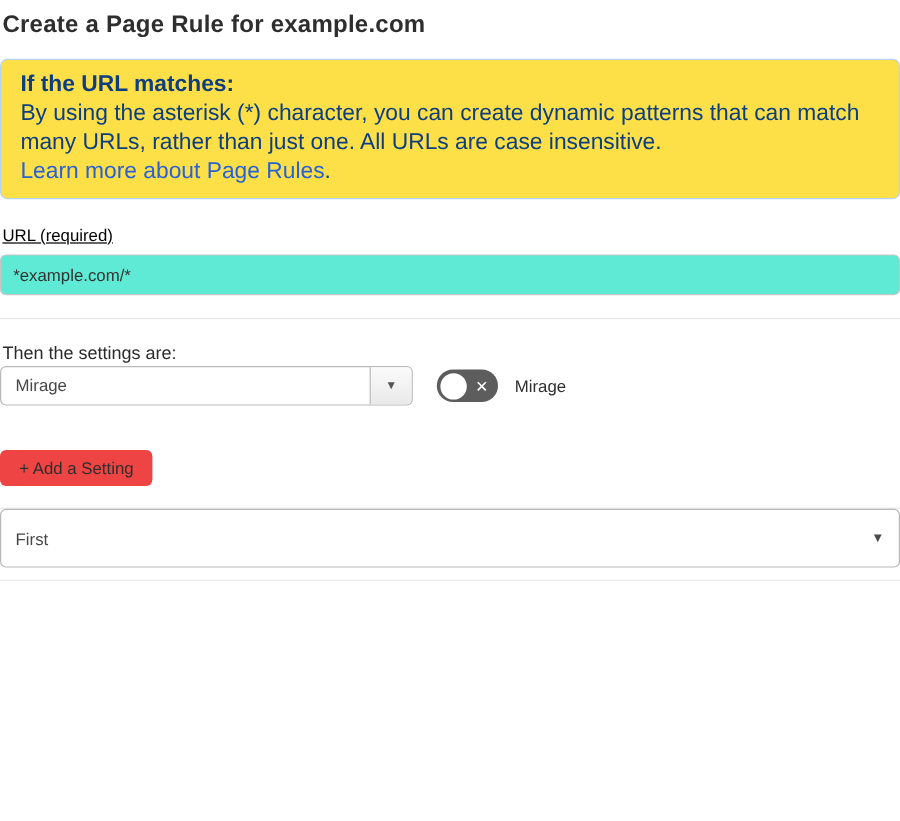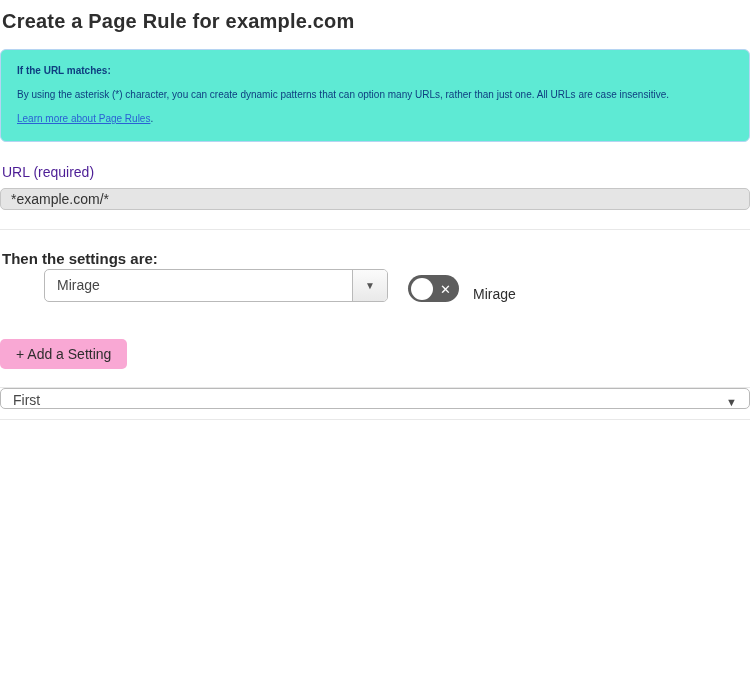--- a/index.html
+++ b/index.html
@@ -11,52 +11,52 @@
   }
   .container { padding: 6px 0; }
 
   .page-title {
     font-size: 20px; font-weight: 700; color: #2e2e2e;
     margin: 4px 0 16px 2px; letter-spacing: .2px;
   }
 
   
   .info-box {
-    background: #5eead4;
+    background: #fde047;
     border: 1px solid #b5d4f2;
     border-radius: 6px;
     padding: 9px 16px 10px 16px;
     color: #0e3e80;
-    font-size: 10px; line-height: 24px;
+    font-size: 19px; line-height: 24px;
   }
   .info-heading { font-weight: 700; }
-  .info-link { color: #2a61d4; text-decoration: underline; cursor: pointer; }
+  .info-link { color: #2a61d4; cursor: pointer; }
   .info-link-suffix { color: #0e3e80; }
 
   
-  .field-label { font-size: 14px; color: #4c1d95; margin: 22px 0 8px 2px; }
+  .field-label { font-size: 14px; color: #000000; margin: 22px 0 8px 2px; text-decoration: underline; }
   .helper-text { font-size: 14px; color: #3c3c3c; margin: 8px 0 0 2px; line-height: 21px; }
 
   .text-input {
-    width: 100%; height: 22px;
+    width: 100%; height: 34px;
     border: 1px solid #c6c6c6; border-radius: 5px;
     padding: 0 10px; font-size: 14px; color: #333;
     font-family: "Liberation Sans", sans-serif;
-    outline: none; background: #e5e5e5;
+    outline: none; background: #5eead4;
   }
 
   .divider { border: none; border-top: 1px solid #e8e8e8; margin: 0; }
   .divider-1 { margin-top: 19px; }
   .divider-2 { margin-top: 18px; }
   .divider-3 { margin-top: 10px; }
 
-  .section-heading { font-size: 15px; font-weight: 700; color: #2b2b2b; margin: 20px 0 0 2px; }
+  .section-heading { font-size: 15px; font-weight: 400; color: #2b2b2b; margin: 20px 0 0 2px; }
 
   
-  .setting-row { display: flex; align-items: flex-end; margin-top: 2px; margin-left: 44px; }
+  .setting-row { display: flex; align-items: center; margin-top: 2px; }
   .setting-select {
     width: 344px; height: 33px;
     border: 1px solid #b9b9b9; border-radius: 5px;
     display: flex; overflow: hidden; background: #fff; cursor: pointer;
   }
   .setting-select .select-value {
     flex: 1; padding: 0 12px; line-height: 31px; font-size: 14px; color: #474747;
   }
   .setting-select .select-arrow-btn {
     width: 35px; border-left: 1px solid #b9b9b9;
@@ -80,43 +80,43 @@
     color: #fff; font-size: 13px; font-weight: 400; line-height: 1;
   }
   .toggle-label { margin-left: 14px; font-size: 14px; color: #2e2e2e; }
 
   
   .btn {
     border: none; border-radius: 5px; height: 30px;
     font-family: "Liberation Sans", sans-serif;
     font-size: 14px; cursor: pointer; padding: 0 16px;
   }
-  .btn-gray { background: #f9a8d4; color: #2e2e2e; }
+  .btn-gray { background: #ef4444; color: #2e2e2e; }
   .add-setting-btn { margin-top: 37px; display: block; }
 
   
   .order-select {
-    width: 100%; height: 21px;
+    width: 100%; height: 49px;
     border: 1px solid #b9b9b9; border-radius: 5px;
-    background: #fff; display: flex; align-items: flex-end;
+    background: #fff; display: flex; align-items: center;
     padding: 0 12px; font-size: 14px; color: #474747; cursor: pointer;
   }
   .order-select .select-value { flex: 1; }
   .order-select .select-arrow { color: #4a4a4a; font-size: 11px; }
 </style>
 </head>
 <body>
 
 <div class="container">
 
   <h1 class="page-title">Create a Page Rule for example.com</h1>
 
   <div class="info-box">
     <div class="info-heading">If the URL matches:</div>
-    <div class="info-body">By using the asterisk (*) character, you can create dynamic patterns that can option many URLs, rather than just one. All URLs are case insensitive.</div>
+    <div class="info-body">By using the asterisk (*) character, you can create dynamic patterns that can match many URLs, rather than just one. All URLs are case insensitive.</div>
     <div><a class="info-link">Learn more about Page Rules</a><span class="info-link-suffix">.</span></div>
   </div>
 
   <div class="field-label">URL (required)</div>
   <input type="text" class="text-input" value="*example.com/*" style="">
 
   <hr class="divider divider-1">
 
   <div class="section-heading">Then the settings are:</div>
 

